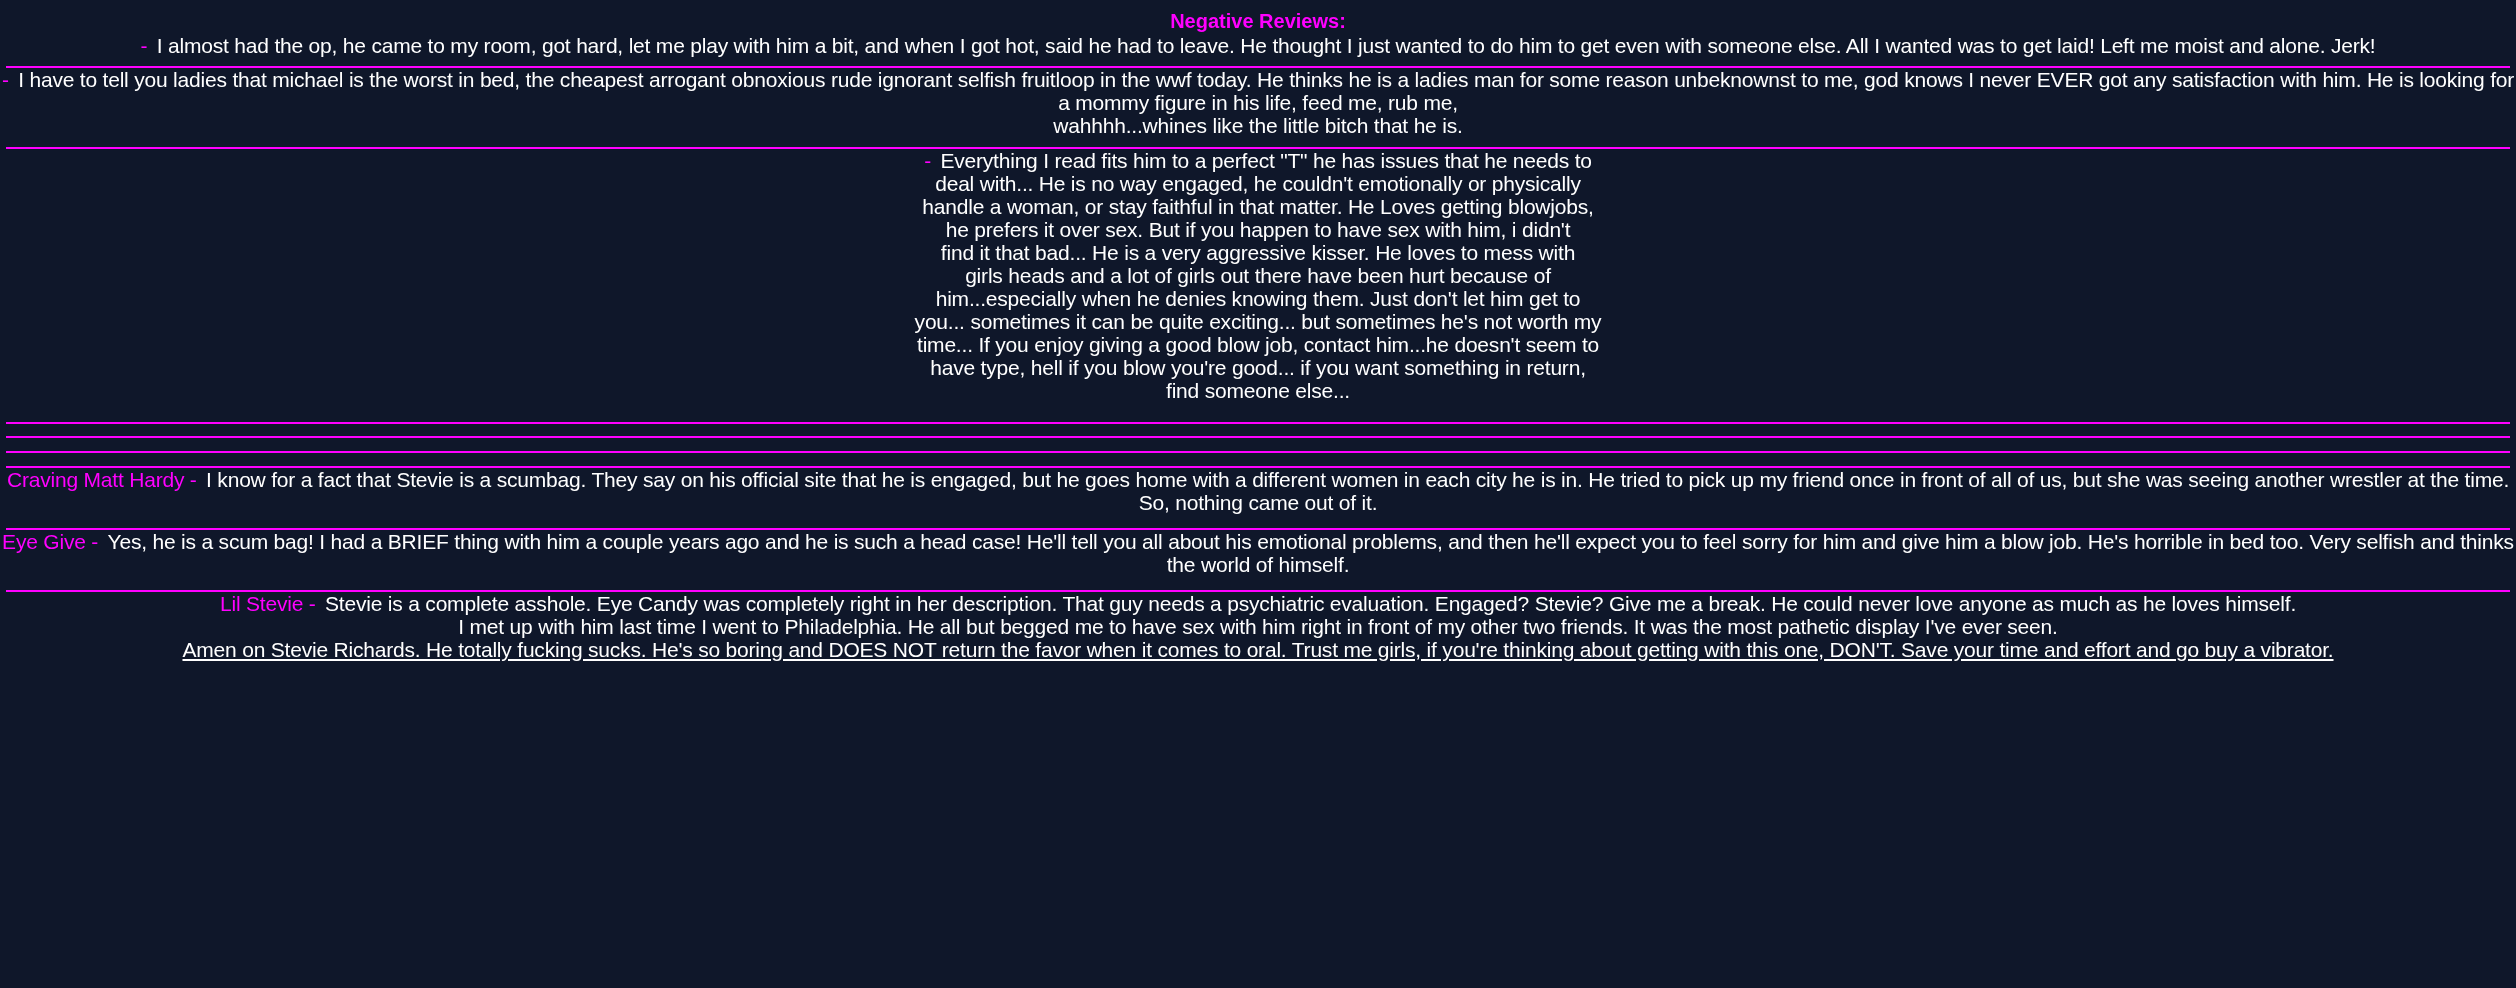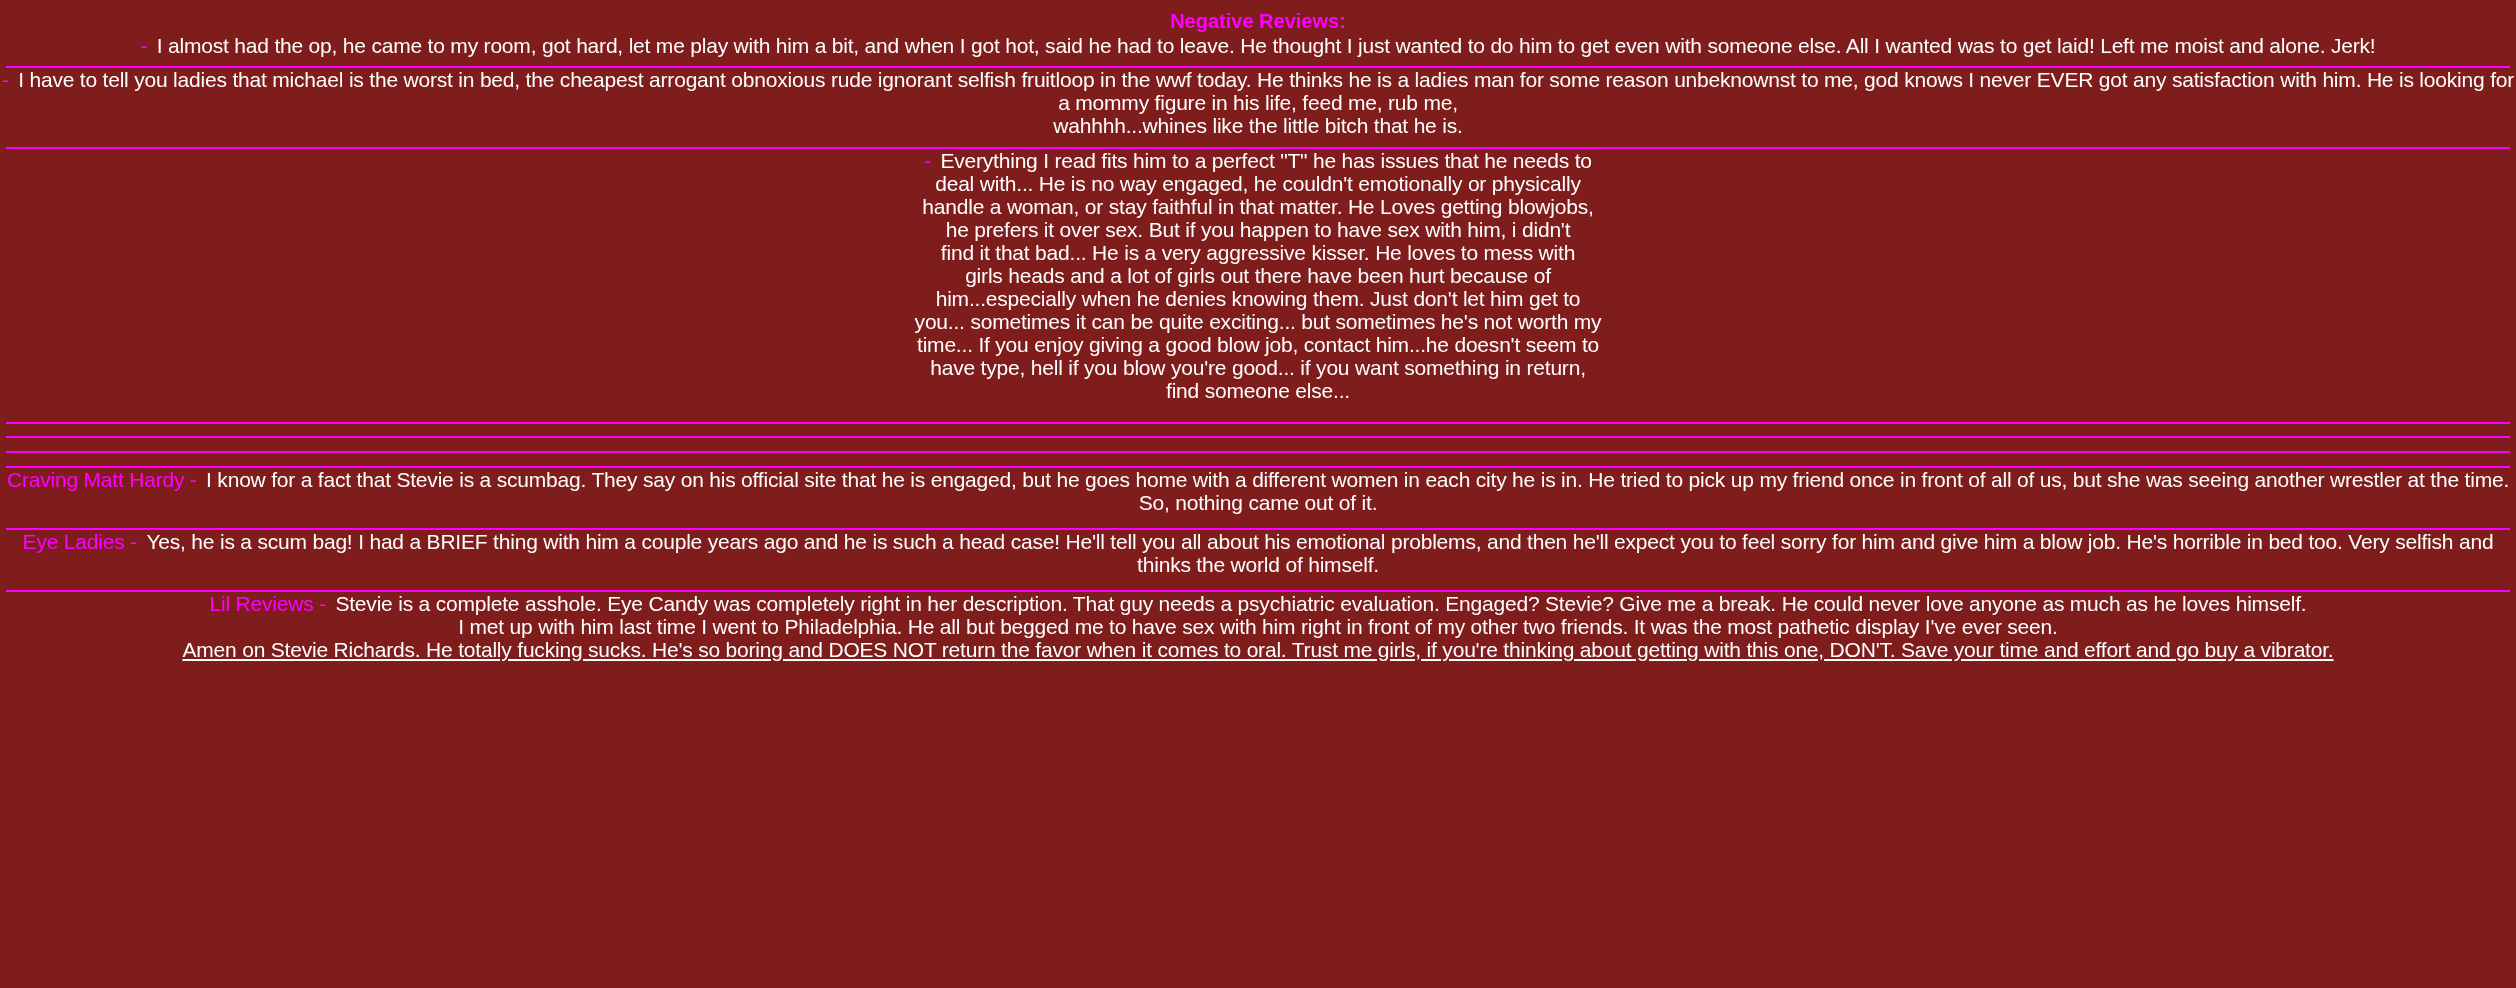--- a/index.html
+++ b/index.html
@@ -1,21 +1,21 @@
 <!DOCTYPE html>
 <html><head>
 <meta charset="utf-8">
 <style>
   html, body { margin: 0; padding: 0; background: #000000; }
   #page {
     position: relative;
     width: 2516px;
     height: 988px;
     overflow: hidden;
-    background: #7f1d1d;
+    background: #0f172a;
     font-family: "Liberation Sans", sans-serif;
     color: #FFFFFF;
     text-align: center;
   }
   .page-title {
     margin: 0;
     padding-top: 8px;
     font-size: 20px;
     line-height: 26px;
     font-weight: bold;
@@ -96,23 +96,23 @@
 
   <hr class="divider mt-h5">
 
 
   <hr class="divider mt-h6">
 
   <p class="review mt-p7"><span class="author">Craving Matt Hardy -</span><span class="text">I know for a fact that Stevie is a scumbag. They say on his official site that he is engaged, but he goes home with a different women in each city he is in. He tried to pick up my friend once in front of all of us, but she was seeing another wrestler at the time. So, nothing came out of it.</span></p>
 
   <hr class="divider mt-h7">
 
-  <p class="review mt-p8"><span class="author">Eye Ladies -</span><span class="text">Yes, he is a scum bag! I had a BRIEF thing with him a couple years ago and he is such a head case! He'll tell you all about his emotional problems, and then he'll expect you to feel sorry for him and give him a blow job. He's horrible in bed too. Very selfish and thinks the world of himself.</span></p>
+  <p class="review mt-p8"><span class="author">Eye Give -</span><span class="text">Yes, he is a scum bag! I had a BRIEF thing with him a couple years ago and he is such a head case! He'll tell you all about his emotional problems, and then he'll expect you to feel sorry for him and give him a blow job. He's horrible in bed too. Very selfish and thinks the world of himself.</span></p>
 
   <hr class="divider mt-h8">
 
-  <p class="review mt-p9"><span class="author">Lil Reviews -</span><span class="text">Stevie is a complete asshole. Eye Candy was completely right in her description. That guy needs a psychiatric evaluation. Engaged? Stevie? Give me a break. He could never love anyone as much as he loves himself.</span></p>
+  <p class="review mt-p9"><span class="author">Lil Stevie -</span><span class="text">Stevie is a complete asshole. Eye Candy was completely right in her description. That guy needs a psychiatric evaluation. Engaged? Stevie? Give me a break. He could never love anyone as much as he loves himself.</span></p>
 
   <p class="review mt-p10"><span class="author"></span><span class="text">I met up with him last time I went to Philadelphia. He all but begged me to have sex with him right in front of my other two friends. It was the most pathetic display I've ever seen.</span></p>
 
   <p class="review mt-p11"><span class="author"></span><span class="text">Amen on Stevie Richards. He totally fucking sucks. He's so boring and DOES NOT return the favor when it comes to oral. Trust me girls, if you're thinking about getting with this one, DON'T. Save your time and effort and go buy a vibrator.</span></p>
 
 </div>
 
 </body></html>

